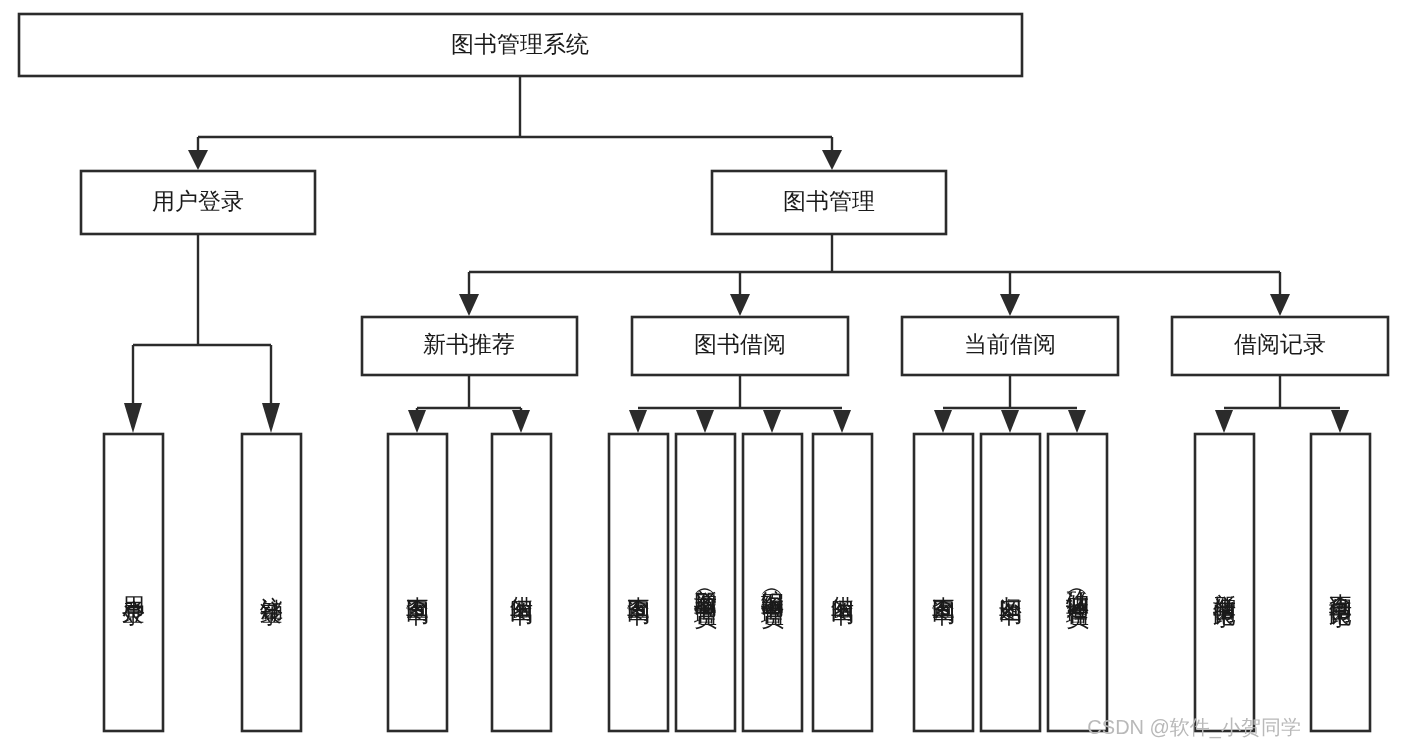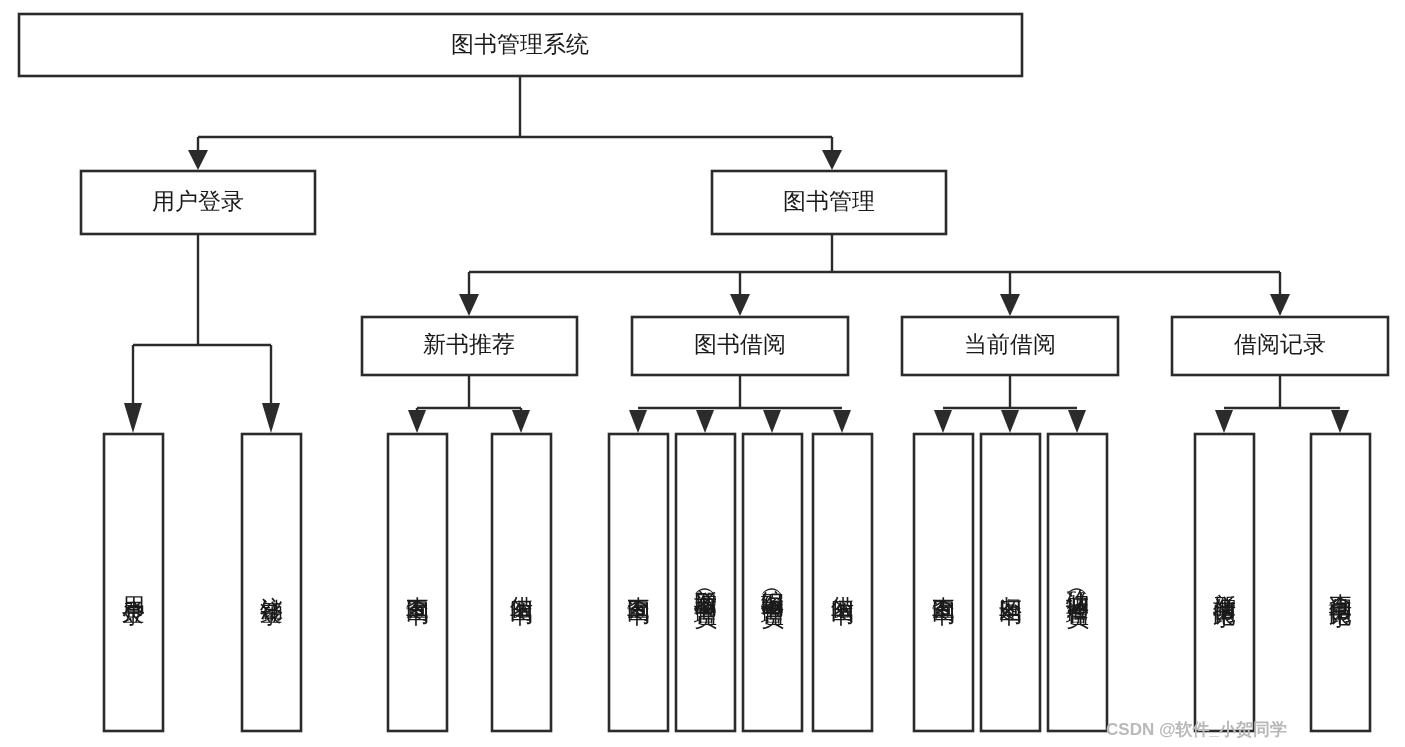--- a/index.html
+++ b/index.html
@@ -59,28 +59,27 @@
     letter-spacing: 2.5px;
     display: flex;
     align-items: center;
     justify-content: center;
     text-align: center;
     white-space: nowrap;
     user-select: none;
   }
   .watermark {
     position: absolute;
-    right: 18px;
+    right: 4px;
     bottom: 6px;
     font-family: "Liberation Sans", "DejaVu Sans", sans-serif;
-    font-size: 17px;
+    font-size: 20px;
     color: #b9b9b9;
     white-space: nowrap;
     user-select: none;
-    font-weight: bold;
   }
 </style>
 </head>
 <body>
 
 <div id="diagram-root">
 
   <svg class="diagram-svg" viewBox="0 0 1405 747">
 
     <g>

